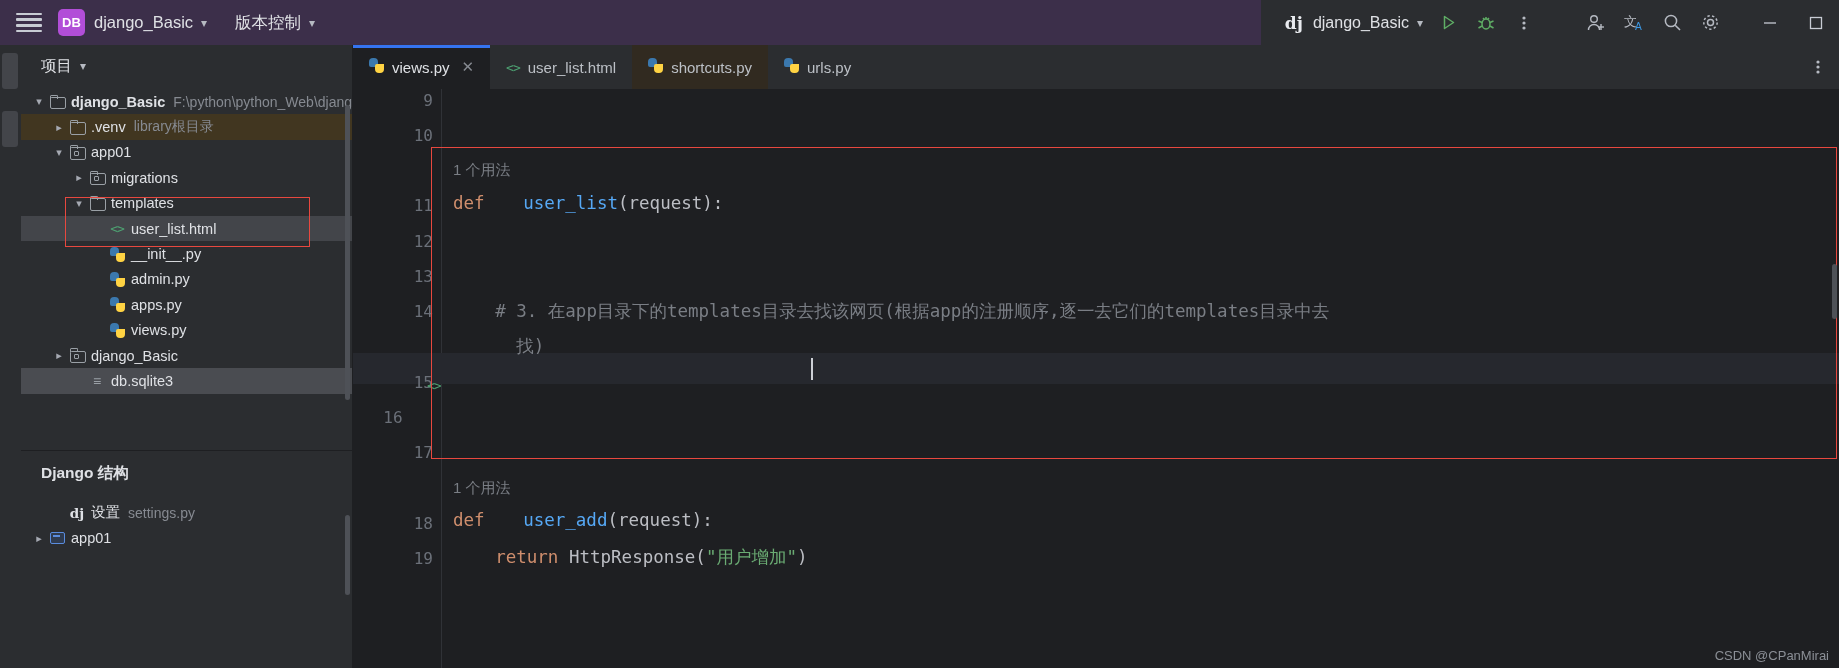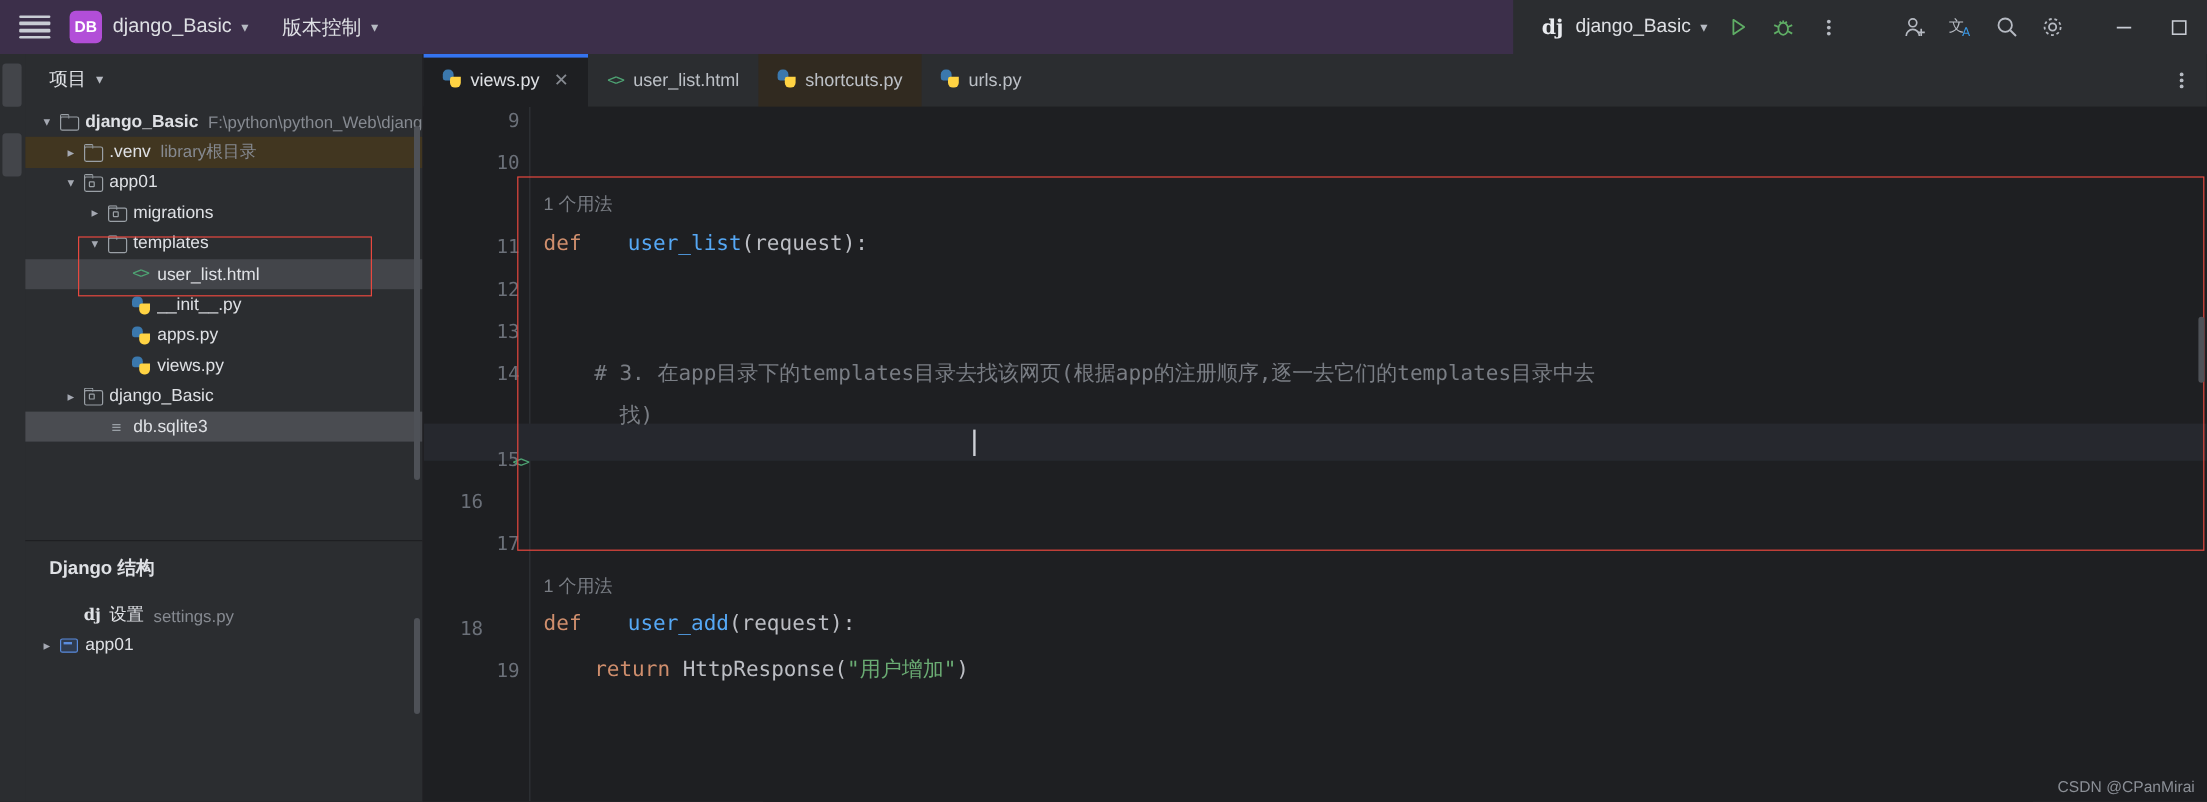--- a/index.html
+++ b/index.html
@@ -377,20 +377,30 @@
       <span class="arrow"></span>
       <span class="ficon">
           <span class="pyicon">
             <span class="top"></span>
             <span class="bot"></span>
           </span>
         </span>
       <span class="label">__init__.py</span>
     </div>
 
+    <div class="row" style="padding-left:70px">
+      <span class="arrow"></span>
+      <span class="ficon">
+          <span class="pyicon">
+            <span class="top"></span>
+            <span class="bot"></span>
+          </span>
+        </span>
+      <span class="label">admin.py</span>
+    </div>
 
     <div class="row" style="padding-left:70px">
       <span class="arrow"></span>
       <span class="ficon">
           <span class="pyicon">
             <span class="top"></span>
             <span class="bot"></span>
           </span>
         </span>
       <span class="label">apps.py</span>
@@ -495,21 +505,21 @@
 
     <div class="gutter-line" style="top: 2px;">9</div>
     <div class="gutter-line" style="top: 37px;">10</div>
     <div class="gutter-line" style="top:107px;">11</div>
     <div class="gutter-line" style="top:143px;">12</div>
     <div class="gutter-line" style="top:178px;">13</div>
     <div class="gutter-line" style="top:213px;">14</div>
     <div class="gutter-line" style="top:284px;">15</div>
     <div class="gutter-line" style="top:319px;text-align:center;">16</div>
     <div class="gutter-line" style="top:354px;">17</div>
-    <div class="gutter-line" style="top:425px;text-align:center;">18</div>
+    <div class="gutter-line" style="top:425px;">18</div>
     <div class="gutter-line" style="top:460px;">19</div>
 
     <div class="code-marker" style="top:289px;">&lt;&gt;</div>
 
     <div class="usage" style="top:72px;">1 个用法</div>
 
     <div class="code-line" style="top:104px;"><span class="k-def">def</span> <span class="k-fn">user_list</span><span class="k-pun">(request):</span></div>
 
 
 

